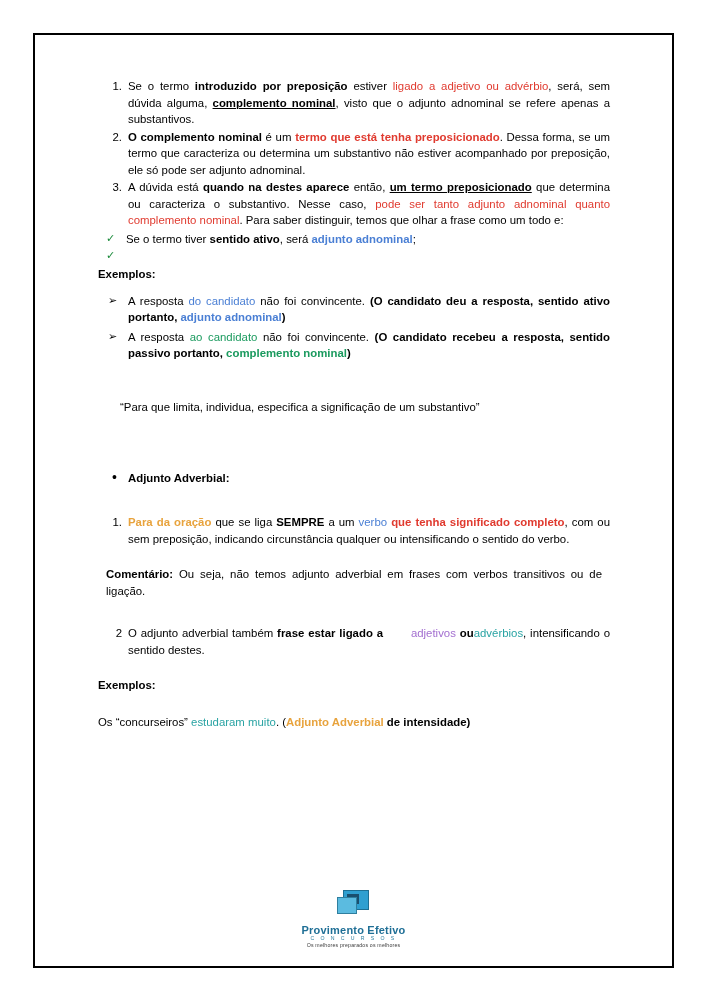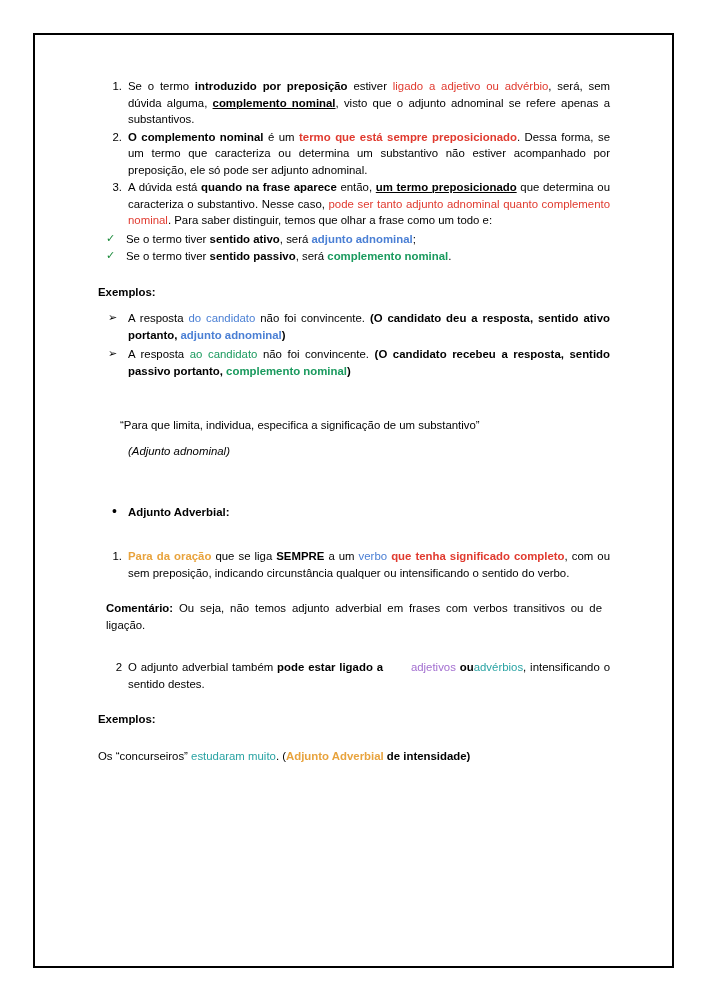--- a/index.html
+++ b/index.html
@@ -196,36 +196,35 @@
 
   <div class="content">
 
     <ol class="main-list">
       <li>
         <span class="num">1.</span>
         <span>Se o termo <b>introduzido por preposição</b> estiver <span class="red">ligado a adjetivo ou advérbio</span>, será, sem dúvida alguma, <b class="u">complemento nominal</b>, visto que o adjunto adnominal se refere apenas a substantivos.</span>
       </li>
       <li>
         <span class="num">2.</span>
-        <span><b>O complemento nominal</b> é um <b class="red">termo que está sempre preposicionado</b>. Dessa forma, se um termo que caracteriza ou determina um substantivo não estiver acompanhado por preposição, ele só pode ser adjunto adnominal.</span>
+        <span><b>O complemento nominal</b> é um <b class="red">termo que está tenha preposicionado</b>. Dessa forma, se um termo que caracteriza ou determina um substantivo não estiver acompanhado por preposição, ele só pode ser adjunto adnominal.</span>
       </li>
       <li>
         <span class="num">3.</span>
-        <span>A dúvida está <b>quando na frase aparece</b> então, <b class="u">um termo preposicionado</b> que determina ou caracteriza o substantivo. Nesse caso, <span class="red">pode ser tanto adjunto adnominal quanto complemento nominal</span>. Para saber distinguir, temos que olhar a frase como um todo e:</span>
+        <span>A dúvida está <b>quando na destes aparece</b> então, <b class="u">um termo preposicionado</b> que determina ou caracteriza o substantivo. Nesse caso, <span class="red">pode ser tanto adjunto adnominal quanto complemento nominal</span>. Para saber distinguir, temos que olhar a frase como um todo e:</span>
       </li>
     </ol>
 
     <ul class="check-list">
       <li>
         <span class="mark">✓</span>
         <span>Se o termo tiver <b>sentido ativo</b>, será <b class="blue">adjunto adnominal</b>;</span>
       </li>
       <li>
         <span class="mark">✓</span>
-        <span>Se o termo tiver <b>sentido passivo</b>, será <b class="green">complemento nominal</b>.</span>
       </li>
     </ul>
 
     <div class="spacer-md"></div>
 
     <div class="b">Exemplos:</div>
 
     <div class="spacer-sm"></div>
 
     <ul class="arrow-list">
@@ -238,21 +237,20 @@
         <span>A resposta <span class="green">ao candidato</span> não foi convincente. <b>(O candidato recebeu a resposta, sentido passivo portanto, <span class="green">complemento nominal</span>)</b></span>
       </li>
     </ul>
 
     <div class="spacer-xl"></div>
 
     <p class="quote" style="padding-left:22px">“Para que limita, individua, especifica a significação de um substantivo”</p>
 
     <div class="spacer-sm"></div>
 
-    <p class="quote i" style="padding-left:30px">(Adjunto adnominal)</p>
 
     <div class="spacer-xl"></div>
     <div class="spacer-sm"></div>
 
     <ul class="bullet-list">
       <li>
         <span class="mark">•</span>
         <span class="b">Adjunto Adverbial:</span>
       </li>
     </ul>
@@ -268,30 +266,40 @@
 
     <div class="spacer-sm"></div>
 
     <p class="para"><b>Comentário:</b> Ou seja, não temos adjunto adverbial em frases com verbos transitivos ou de ligação.</p>
 
     <div class="spacer-md"></div>
 
     <ol class="main-list">
       <li>
         <span class="num">2</span>
-        <span>O adjunto adverbial também <b>pode estar ligado a </b><span class="purple">adjetivos</span><b> ou</b><span class="teal">advérbios</span>, intensificando o sentido destes.</span>
+        <span>O adjunto adverbial também <b>frase estar ligado a </b><span class="purple">adjetivos</span><b> ou</b><span class="teal">advérbios</span>, intensificando o sentido destes.</span>
       </li>
     </ol>
 
     <div class="spacer-md"></div>
 
     <div class="b">Exemplos:</div>
 
     <div class="spacer-sm"></div>
 
 
     <div class="spacer-sm"></div>
 
     <p class="quote">Os “concurseiros” <span class="teal">estudaram muito</span>. (<b class="orange">Adjunto Adverbial</b><b> de intensidade)</b></p>
 
   </div>
 
+  <div class="logo-wrap">
+    <div class="logo-mark">
+      <span class="shape-back"></span>
+      <span class="shape-dark"></span>
+      <span class="shape-front"></span>
+    </div>
+    <div class="logo-title">Provimento Efetivo</div>
+    <div class="logo-sub1">C O N C U R S O S</div>
+    <div class="logo-sub2">Os melhores preparados os melhores</div>
+  </div>
 </div>
 
 </body></html>

